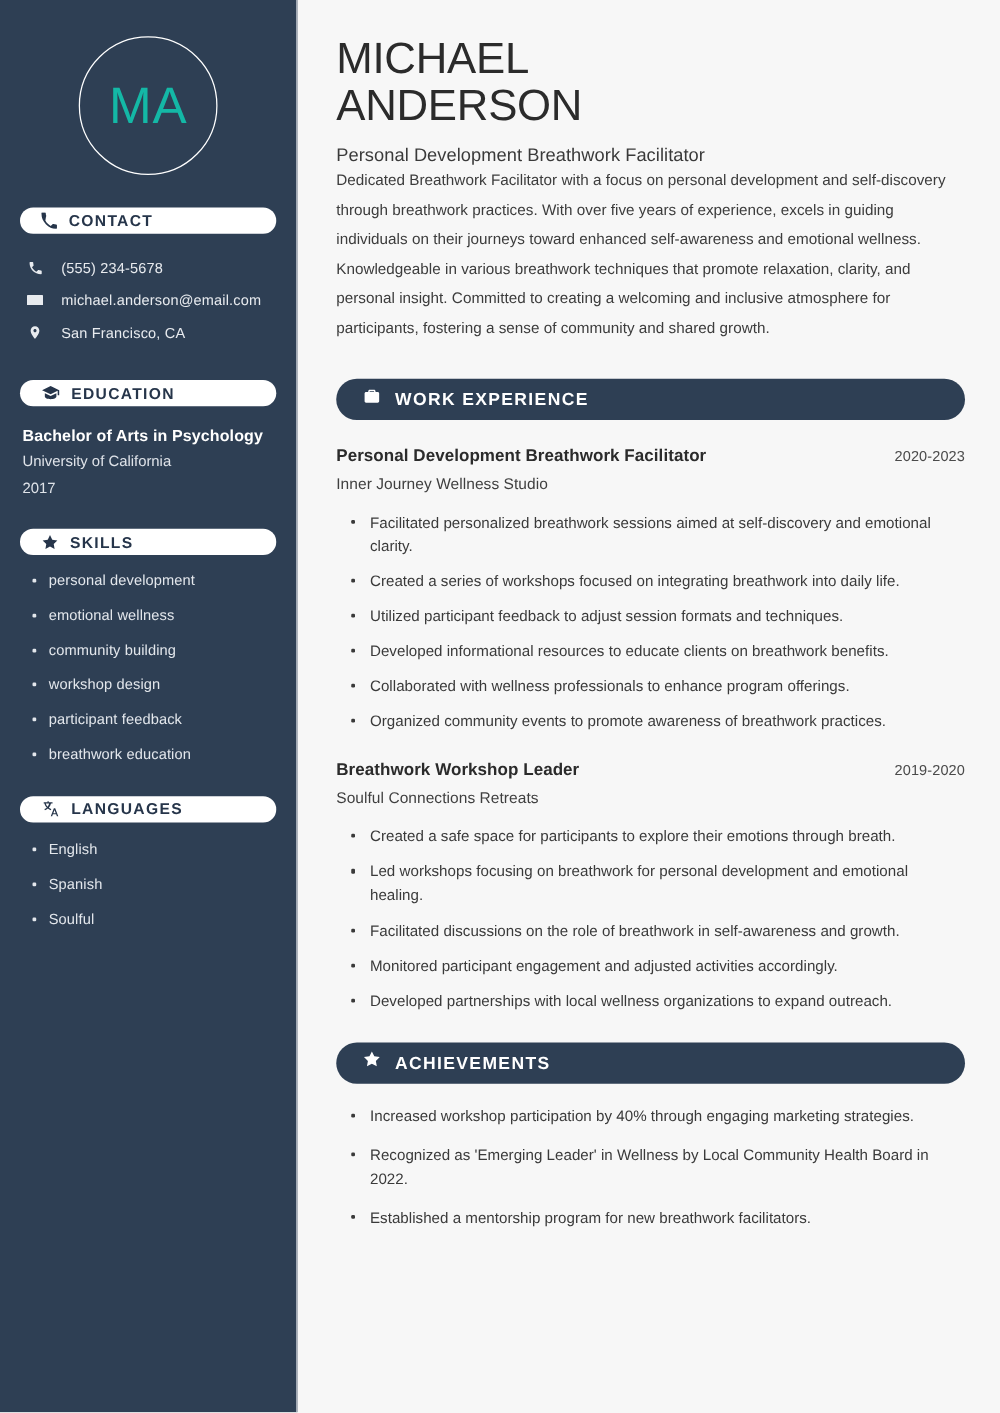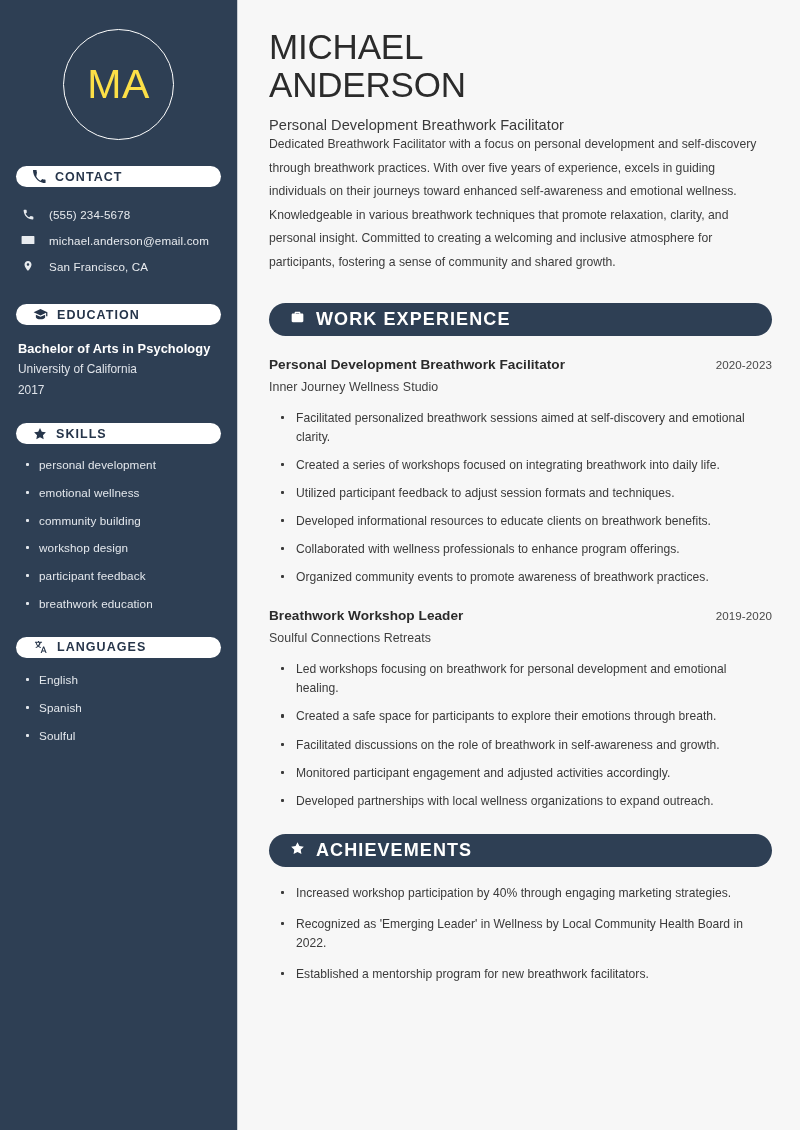--- a/index.html
+++ b/index.html
@@ -31,21 +31,21 @@
     display:flex; align-items:center; justify-content:center;
     margin-top:29px; margin-bottom:0;
   }
   .avatar {
     width:111px; height:111px;
     border-radius:50%;
     border:1.6px solid #ffffff;
     display:flex; align-items:center; justify-content:center;
   }
   .avatar-initials {
-    color:#fde047;
+    color:#14b8a6;
     font-size:41px;
     font-weight:400;
     letter-spacing:0.5px;
     line-height:1;
   }
 
   
   .pill {
     height:21px;
     background:#ffffff;
@@ -156,21 +156,21 @@
 
   
   .pill-dark {
     height:33px;
     background:#2e3f54;
     border-radius:17px;
     display:flex; align-items:center;
     padding-left:21px;
     gap:11px;
   }
-  .pill-dark .pill-label { color:#ffffff; font-size:18px; letter-spacing:1.1px; }
+  .pill-dark .pill-label { color:#ffffff; font-size:14px; letter-spacing:1.1px; }
   #work-pill { margin-top:28px; }
   #achievements-pill { margin-top:23px; }
 
   .exp-item { margin-top:21px; }
   .exp-head {
     display:flex; align-items:baseline; justify-content:space-between;
   }
   .exp-role {
     color:#2b2b2b; font-size:13.6px; font-weight:700; letter-spacing:0.05px;
   }
@@ -349,22 +349,22 @@
       </ul>
     </div>
 
     <div class="exp-item">
       <div class="exp-head">
         <span class="exp-role">Breathwork Workshop Leader</span>
         <span class="exp-dates">2019-2020</span>
       </div>
       <div class="exp-company">Soulful Connections Retreats</div>
       <ul class="bullets">
+        <li>Created a safe space for participants to explore their emotions through breath.</li>
         <li>Led workshops focusing on breathwork for personal development and emotional healing.</li>
-        <li>Created a safe space for participants to explore their emotions through breath.</li>
         <li>Facilitated discussions on the role of breathwork in self-awareness and growth.</li>
         <li>Monitored participant engagement and adjusted activities accordingly.</li>
         <li>Developed partnerships with local wellness organizations to expand outreach.</li>
       </ul>
     </div>
 
     <div class="pill-dark" id="achievements-pill">
       <span class="ic">
         <svg width="15" height="15" viewBox="0 0 24 24" fill="#ffffff">
             <path d="M12 1.8l3.1 6.3 7 1-5 4.9 1.2 6.9L12 17.6l-6.3 3.3 1.2-6.9-5-4.9 7-1L12 1.8z"></path>

